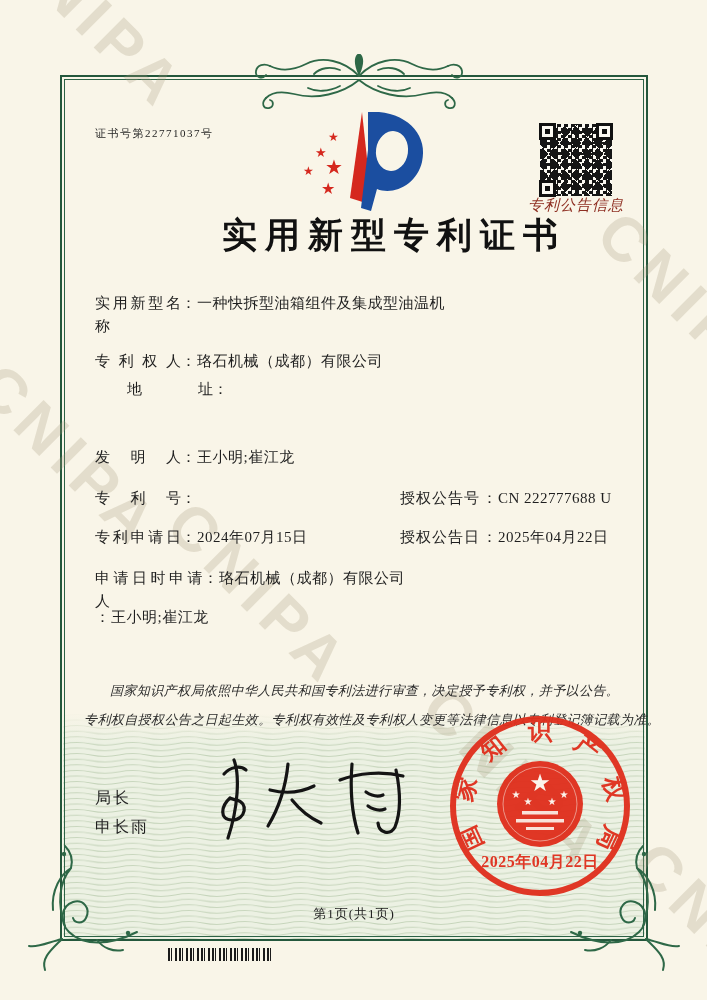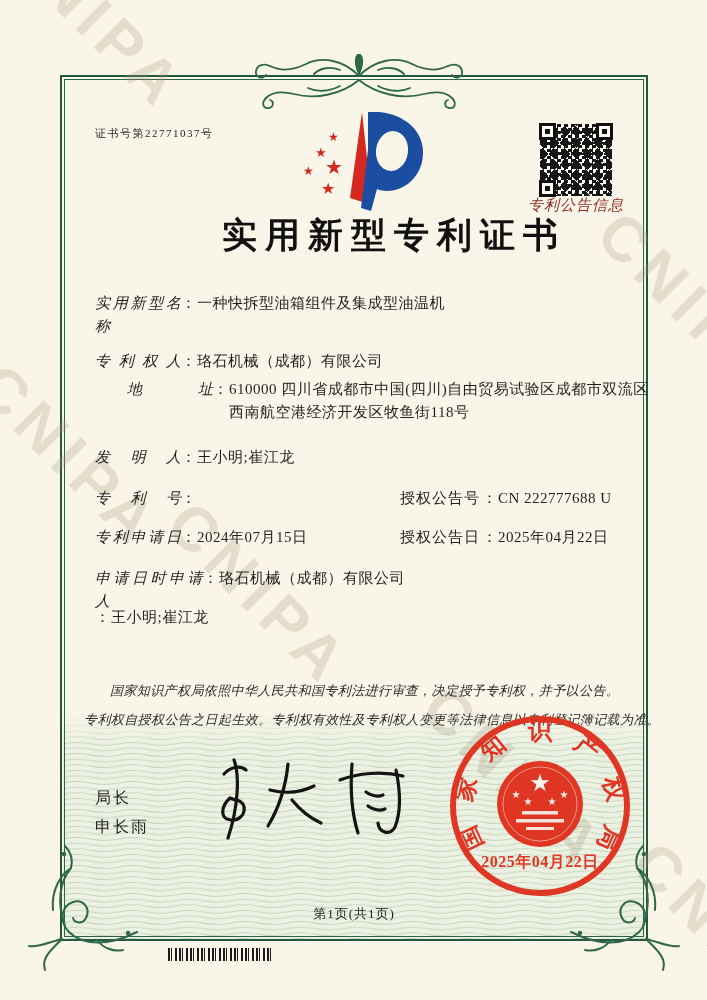--- a/index.html
+++ b/index.html
@@ -46,21 +46,21 @@
   .f-tl{ left:-1px; top:-1px; } .f-tr{ right:-1px; top:-1px; } .f-bl{ left:-1px; bottom:-1px; }
   .qr-caption{ position:absolute; left:512px; top:196px; width:128px; text-align:center;
     font-size:15px; color:#8e2f22; font-style:italic; letter-spacing:1px; z-index:5; }
   .title{
     position:absolute; left:60px; top:212px; width:668px; text-align:center;
     font-size:35px; font-weight:bold; letter-spacing:8px; color:#111; z-index:5;
   }
   
   .rows{ position:absolute; left:95px; top:0; width:535px; font-size:15px; z-index:5; }
   .row{ position:absolute; display:flex; width:535px; line-height:1.55; }
-  .lab{ display:inline-block; width:86px; text-align:justify; text-align-last:justify; flex:0 0 86px;font-style:italic; }
+  .lab{ display:inline-block; width:86px; text-align:justify; text-align-last:justify; flex:0 0 86px; }
   .lab-wide{ flex:0 0 108px; width:108px; letter-spacing:0.5px; }
   .colon{ flex:0 0 16px; }
   .val{ flex:1; letter-spacing:0.5px; }
   .pair1{ display:flex; width:305px; flex:0 0 305px; }
   .pair2{ display:flex; flex:1; }
   .pair2 .lab2{ flex:0 0 82px; letter-spacing:1px; }
   .r-name{ top:292px; } .r-patentee{ top:350px; } .r-address{ top:378px;margin-left:32px; }
   .r-inventor{ top:446px; } .r-nums{ top:487px; } .r-dates{ top:526px; }
   .r-app{ top:567px; } .r-inv2{ top:606px; }
   
@@ -177,21 +177,20 @@
       <span class="val">一种快拆型油箱组件及集成型油温机</span>
   </div>
   <div class="row r-patentee">
     <span class="lab">专利权人</span>
       <span class="colon">：</span>
       <span class="val">珞石机械（成都）有限公司</span>
   </div>
   <div class="row r-address">
     <span class="lab">地址</span>
       <span class="colon">：</span>
-      <span class="val">610000 四川省成都市中国(四川)自由贸易试验区成都市双流区西南航空港经济开发区牧鱼街118号</span>
   </div>
   <div class="row r-inventor">
     <span class="lab">发明人</span>
       <span class="colon">：</span>
       <span class="val">王小明;崔江龙</span>
   </div>
   <div class="row r-nums">
     <span class="pair1">
       <span class="lab">专利号</span>
         <span class="colon">：</span>

